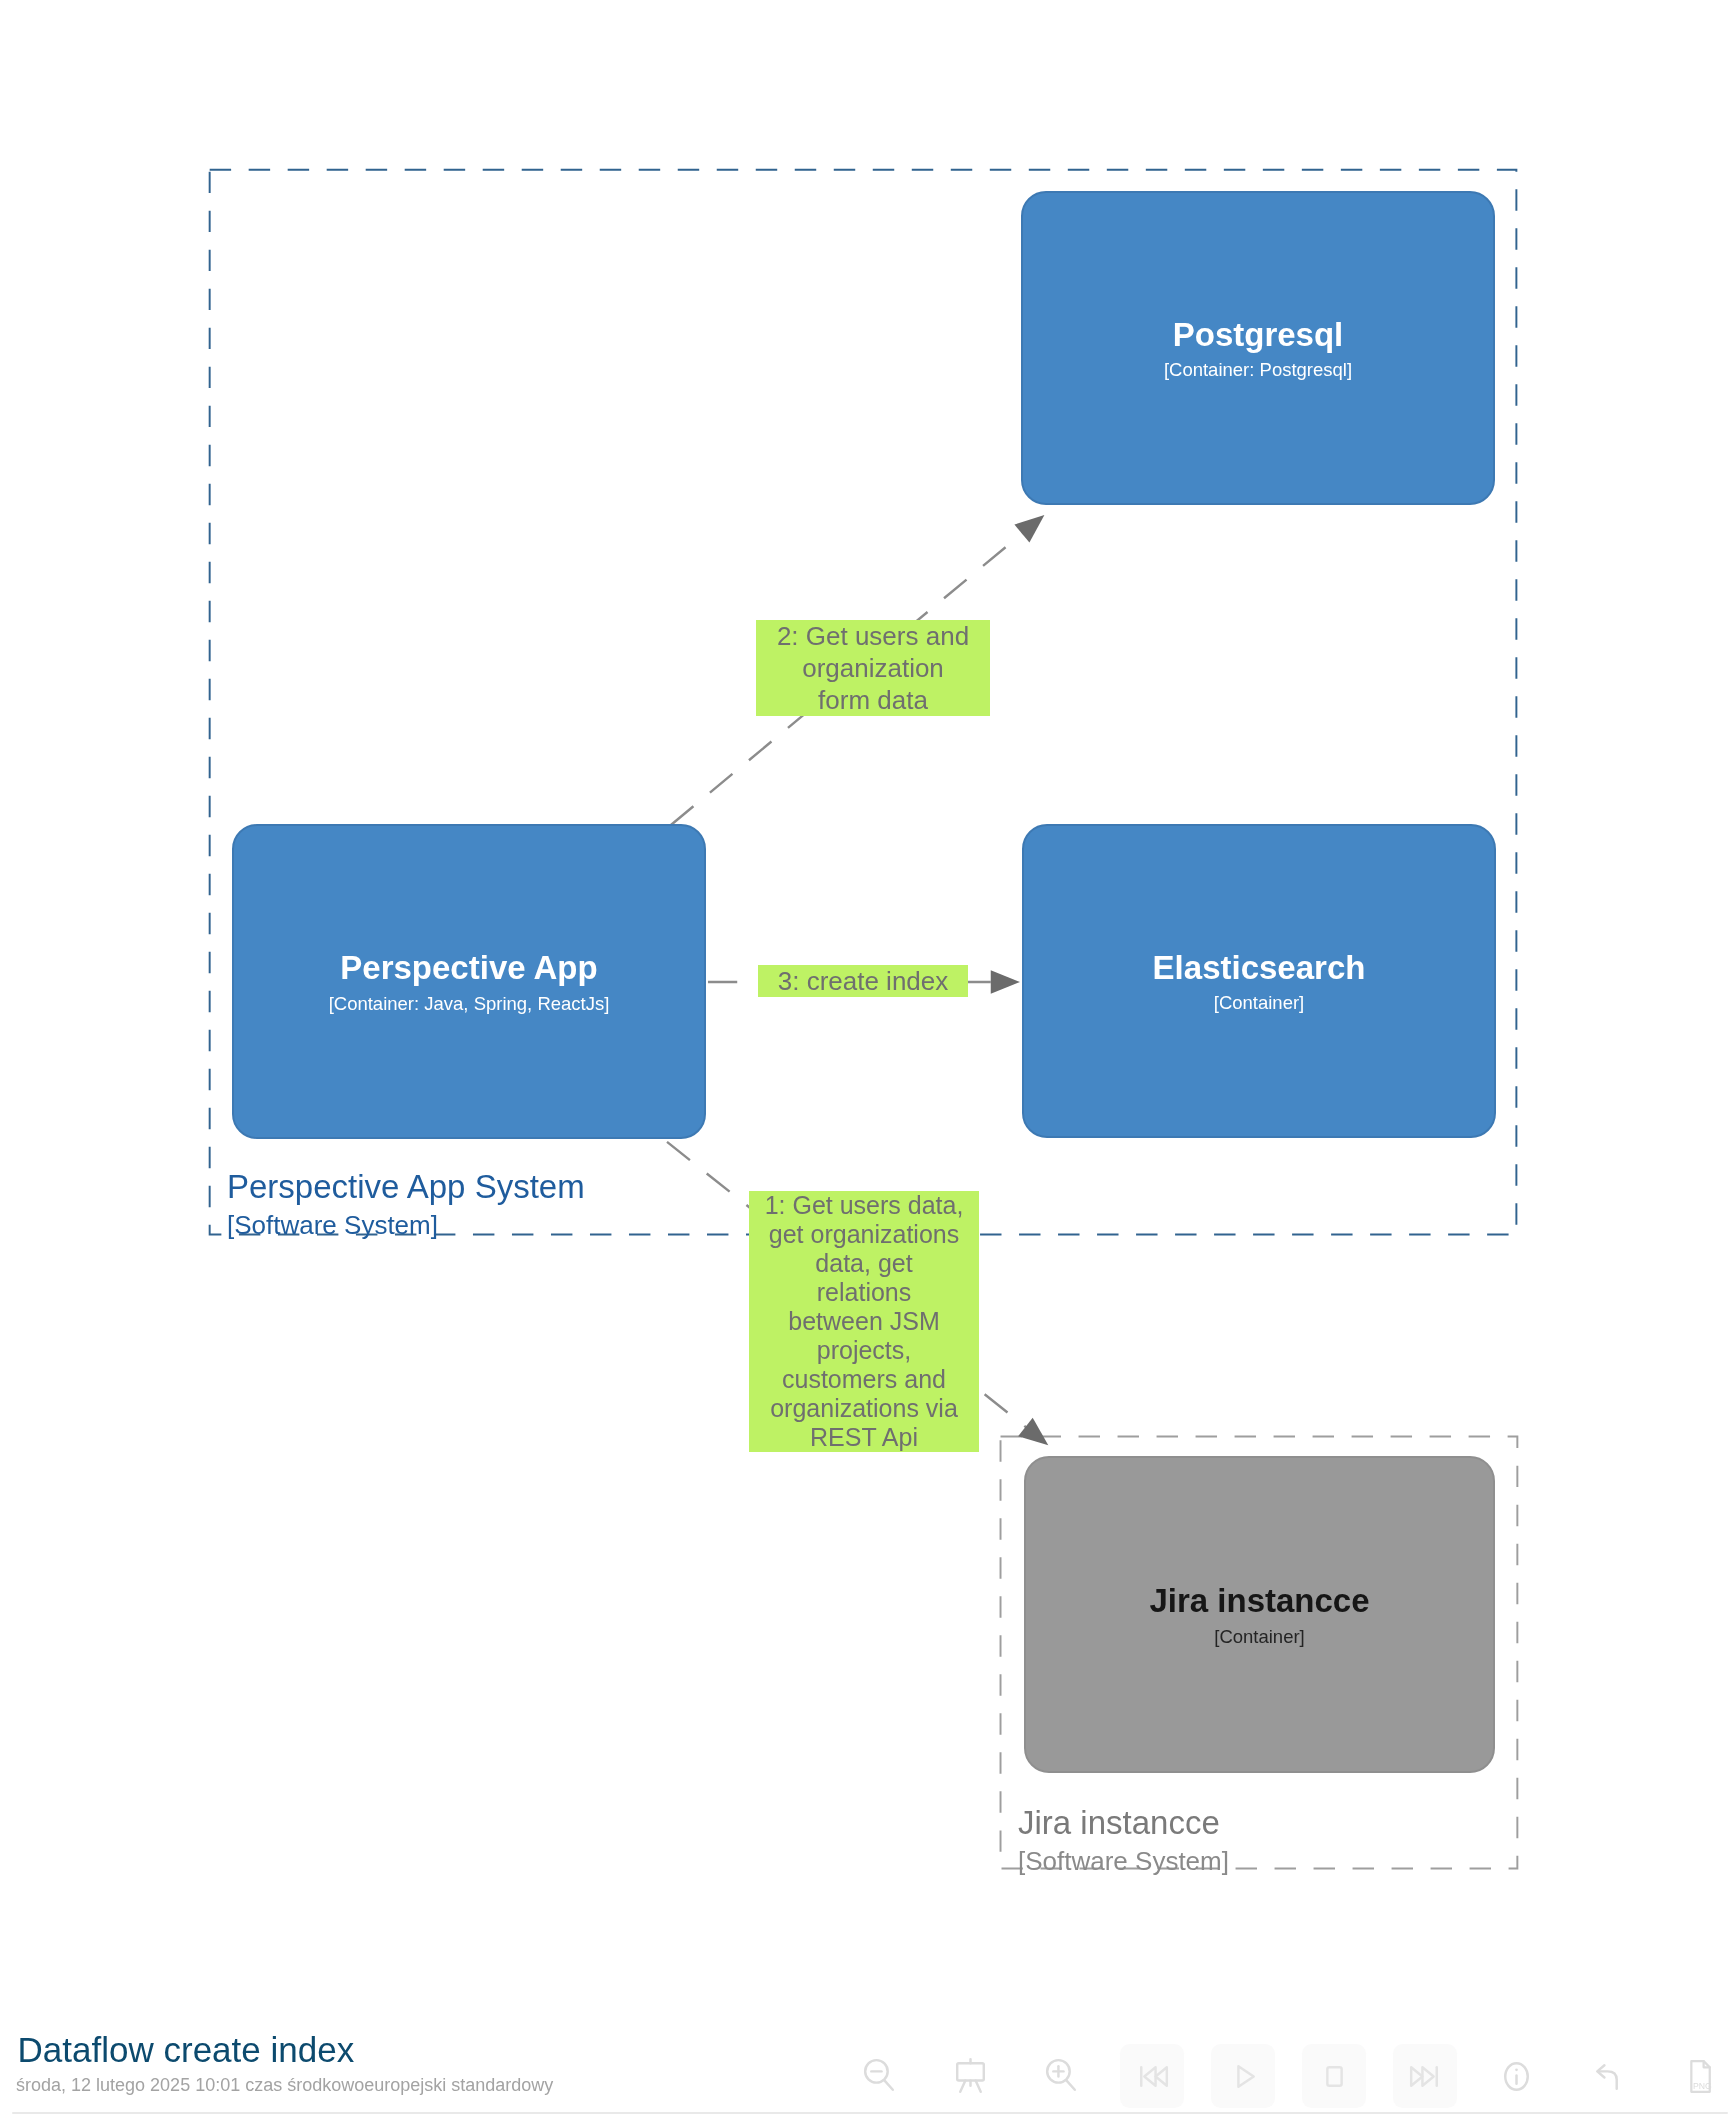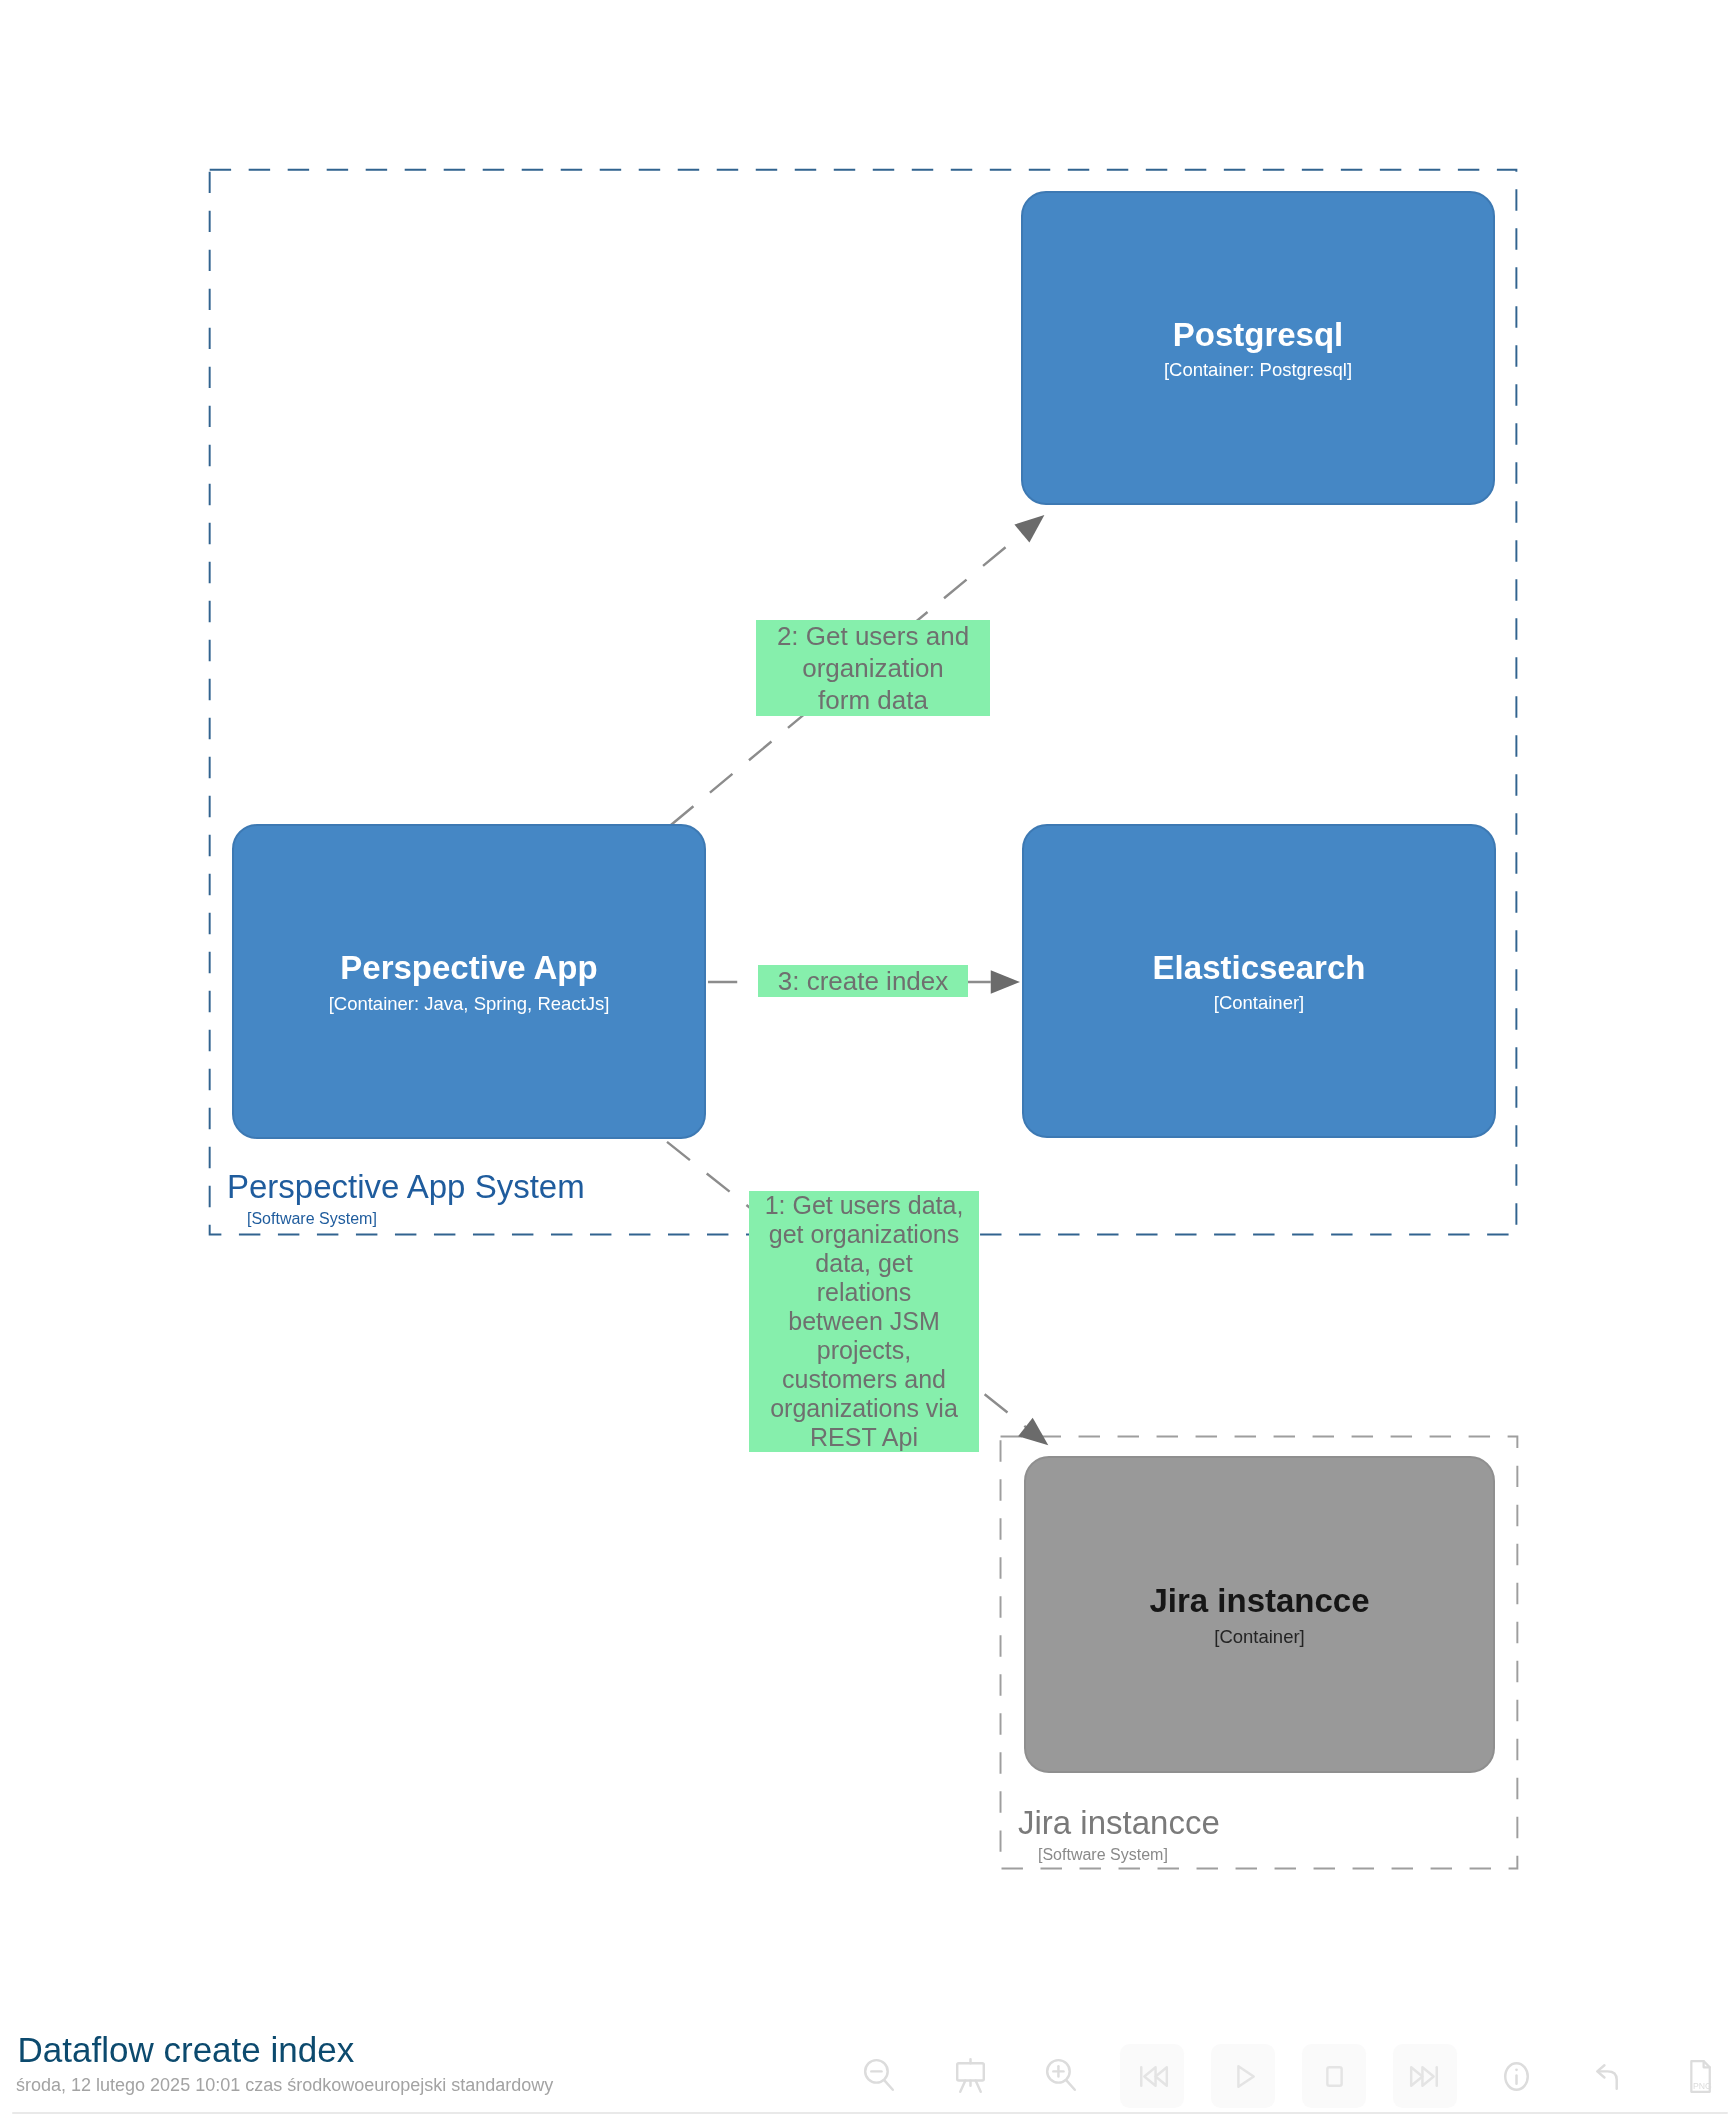--- a/index.html
+++ b/index.html
@@ -21,31 +21,31 @@
   .node-blue{background:#4587C5;border:2px solid #3D79B3;color:#ffffff;}
   .node-gray{background:#999999;border:2px solid #8F8F8F;color:#161616;}
   .node-gray .node-meta{color:#242424;}
   #node-postgresql{left:1021px;top:191px;width:474px;height:314px;}
   #node-perspective-app{left:232px;top:824px;width:474px;height:315px;}
   #node-elasticsearch{left:1022px;top:824px;width:474px;height:314px;}
   #node-jira{left:1024px;top:1456px;width:471px;height:317px;}
 
   
   .edge-label{
-    position:absolute;background:#86efac;color:#6f6f6f;text-align:center;
+    position:absolute;background:#bef264;color:#6f6f6f;text-align:center;
     white-space:pre-line;z-index:3;
   }
   #label-flow2{left:756px;top:620px;width:234px;font-size:26px;line-height:32px;}
   #label-flow3{left:758px;top:965px;width:210px;font-size:26px;line-height:32px;}
   #label-flow1{left:749px;top:1168px;width:230px;font-size:25px;line-height:29px;margin-top:23px;}
 
   
   .boundary-label{position:absolute;z-index:2;}
   .boundary-label .b-name{font-size:33px;line-height:1.15;}
-  .boundary-label .b-meta{font-size:16px;margin-top:3.9px;margin-left:20px;}
+  .boundary-label .b-meta{font-size:26px;margin-top:3.9px;}
   #boundary-label-perspective{left:227px;top:1168px;}
   #boundary-label-perspective .b-name{color:#1F5C9D;}
   #boundary-label-perspective .b-meta{color:#1F5C9D;}
   #boundary-label-jira{left:1018px;top:1804px;}
   #boundary-label-jira .b-name{color:#7a7a7a;}
   #boundary-label-jira .b-meta{color:#8a8a8a;}
 
   
   #footer-title{position:absolute;left:17.6px;top:2030px;font-size:35px;color:#0c4a6e;z-index:5;text-align:right;}
   #footer-timestamp{position:absolute;left:16px;top:2075px;font-size:18px;color:#a3a3a3;z-index:5;}

